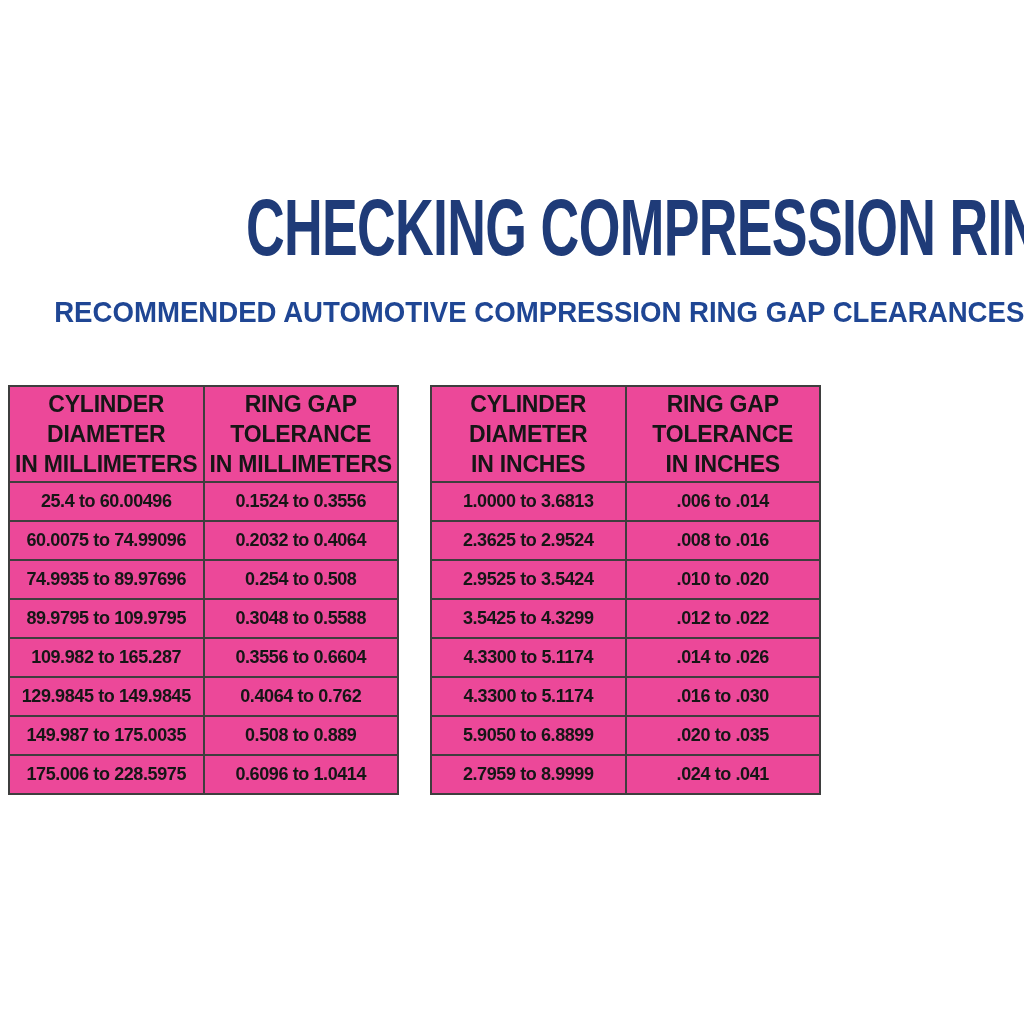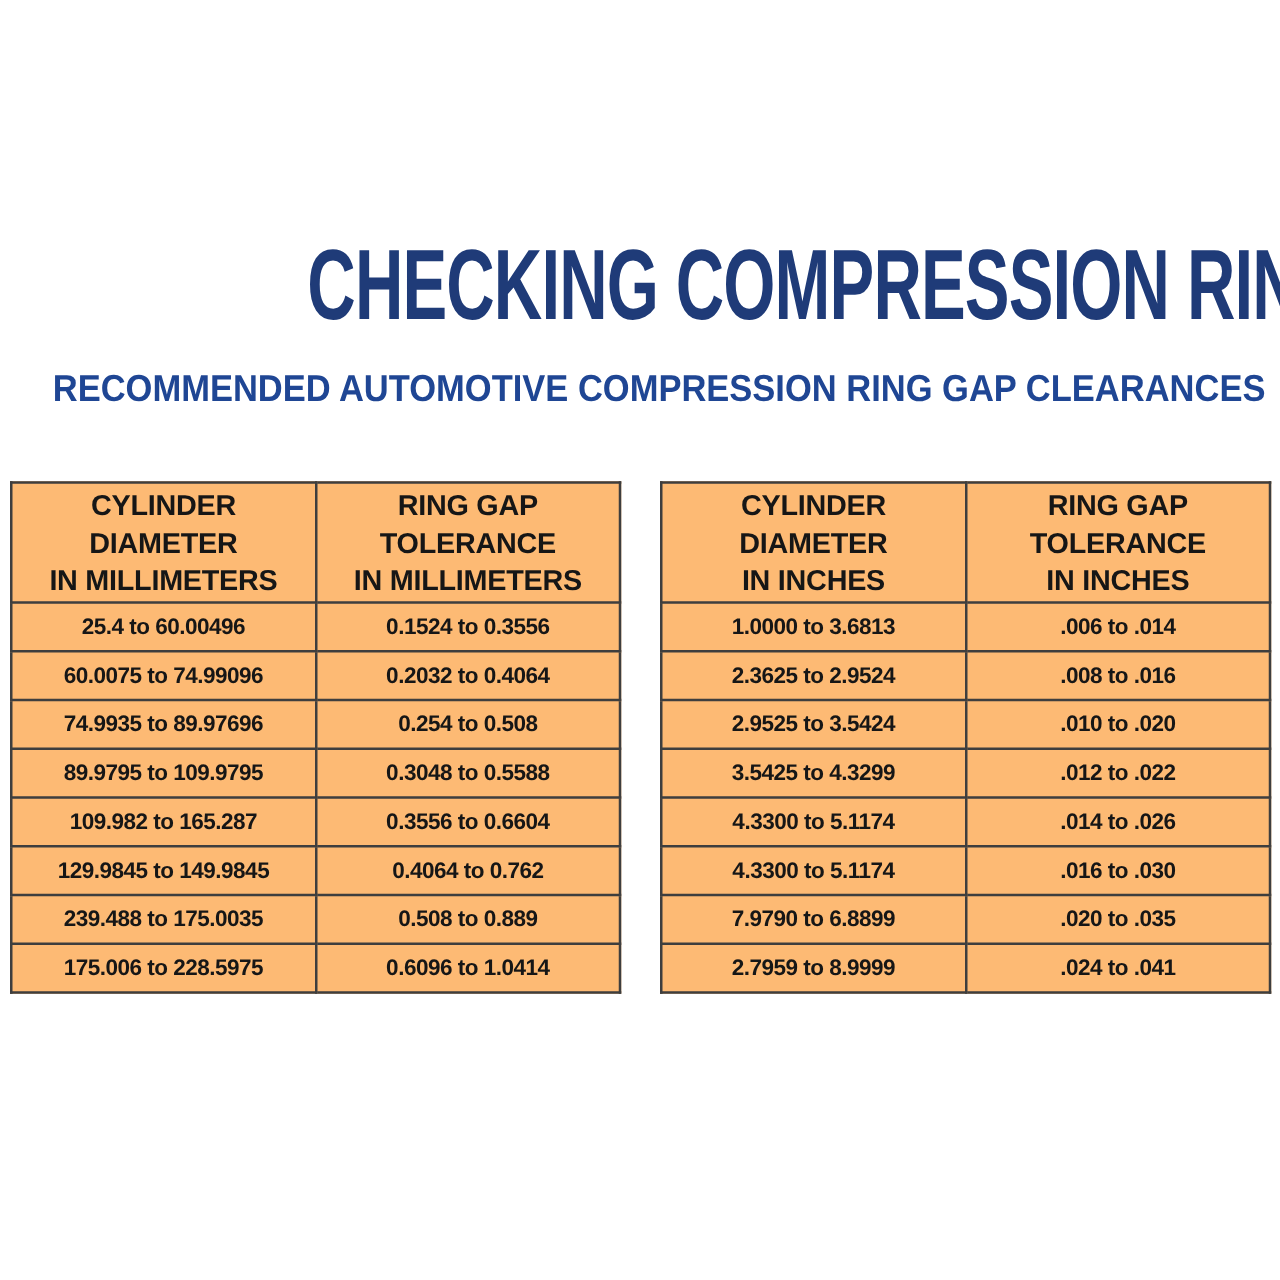--- a/index.html
+++ b/index.html
@@ -31,21 +31,21 @@
     line-height: 1;
     letter-spacing: -1px;
     white-space: nowrap;
     color: #1f3b78;
     transform: scaleX(0.67);
     transform-origin: 50% 50%;
   }
   .subtitle-wrap {
     position: absolute;
     top: 297px;
-    left: 0;
+    left: 12px;
     width: 952px;
   }
   .subtitle-text {
     display: inline-block;
     font-size: 30px;
     font-weight: bold;
     line-height: 1;
     white-space: nowrap;
     color: #1f4694;
     transform: scaleX(0.92);
@@ -54,24 +54,24 @@
 
   
   .tables {
     position: absolute;
     top: 385px;
     left: 8px;
     display: flex;
     gap: 31px;
   }
   table.spec {
-    width: 489px;
+    width: 391px;
     border-collapse: collapse;
     table-layout: fixed;
-    background: #fdba74;
+    background: #ec4899;
   }
   table.spec th,
   table.spec td {
     border: 2px solid #3e3e3e;
     text-align: center;
     vertical-align: middle;
     color: #161616;
     padding: 0;
   }
   table.spec th {
@@ -137,21 +137,21 @@
         </tr>
         <tr>
           <td>109.982 to 165.287</td>
           <td>0.3556 to 0.6604</td>
         </tr>
         <tr>
           <td>129.9845 to 149.9845</td>
           <td>0.4064 to 0.762</td>
         </tr>
         <tr>
-          <td>239.488 to 175.0035</td>
+          <td>149.987 to 175.0035</td>
           <td>0.508 to 0.889</td>
         </tr>
         <tr>
           <td>175.006 to 228.5975</td>
           <td>0.6096 to 1.0414</td>
         </tr>
       </tbody>
     </table>
 
     <table class="spec">
@@ -188,21 +188,21 @@
         </tr>
         <tr>
           <td>4.3300 to 5.1174</td>
           <td>.014 to .026</td>
         </tr>
         <tr>
           <td>4.3300 to 5.1174</td>
           <td>.016 to .030</td>
         </tr>
         <tr>
-          <td>7.9790 to 6.8899</td>
+          <td>5.9050 to 6.8899</td>
           <td>.020 to .035</td>
         </tr>
         <tr>
           <td>2.7959 to 8.9999</td>
           <td>.024 to .041</td>
         </tr>
       </tbody>
     </table>
 
   </div>

